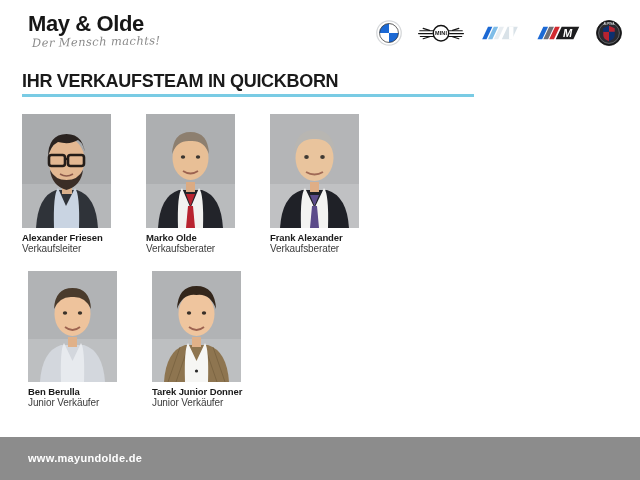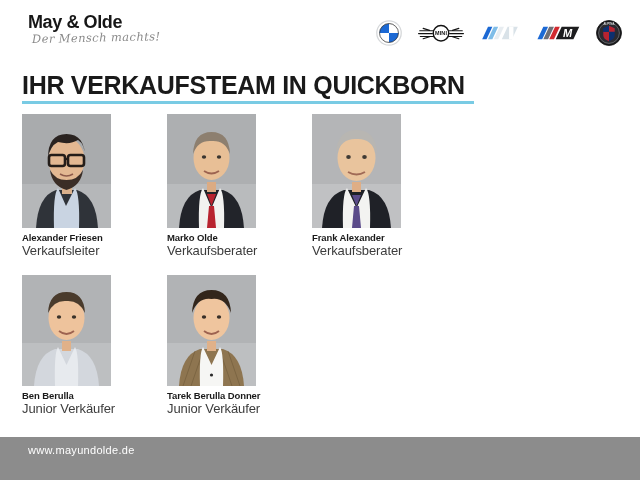--- a/index.html
+++ b/index.html
@@ -20,21 +20,21 @@
     position: absolute;
     left: 0; top: 0;
     width: 640px; height: 62px;
   }
   .brand-logo {
     position: absolute;
     left: 28px; top: 13px;
     width: 240px;
   }
   .brand-name {
-    font-size: 18px;
+    font-size: 22px;
     font-weight: bold;
     color: #161616;
     letter-spacing: -0.4px;
     line-height: 1;
     font-family: "Liberation Sans", sans-serif;
   }
   .brand-slogan {
     font-family: "DejaVu Serif", serif;
     font-style: italic;
     font-size: 11.5px;
@@ -59,21 +59,21 @@
     align-items: center;
     justify-content: center;
   }
 
   
   .headline-wrap {
     position: absolute;
     left: 22px; top: 72px;
   }
   .headline {
-    font-size: 25px;
+    font-size: 18px;
     font-weight: bold;
     color: #1a1a1a;
     letter-spacing: -0.3px;
     line-height: 1.05;
     white-space: nowrap;
   }
   .headline-rule {
     margin-top: 3px;
     height: 3px;
     width: 452px;
@@ -81,23 +81,23 @@
   }
 
   
   .team {
     position: absolute;
     left: 22px; top: 114px;
     width: 600px;
   }
   .team-row {
     display: flex;
-    gap: 56px;
-  }
-  .team-row.row2 { margin-top: 17px; }
+    gap: 35px;
+  }
+  .team-row.row2 { margin-top: 17px; margin-left: 6px; }
 
   .card {
     width: 89px;
   }
   .photo {
     width: 89px;
     height: 114px;
     background: #b7b9bb;
     position: relative;
     overflow: hidden;
@@ -106,40 +106,40 @@
 
   .person-name {
     font-size: 9.5px;
     font-weight: bold;
     color: #1a1a1a;
     margin-top: 4px;
     white-space: nowrap;
     letter-spacing: -0.1px;
   }
   .person-role {
-    font-size: 13px;
+    font-size: 10px;
     color: #3c3c3c;
     margin-top: 0px;
     white-space: nowrap;
     letter-spacing: -0.1px;
   }
 
   
   .footer {
     position: absolute;
     left: 0; bottom: 0;
     width: 640px; height: 43px;
     background: #8c8c8c;
   }
   .footer-url {
     position: absolute;
-    left: 28px; top: 7px;
+    left: 28px; top: 15px;
     color: #ffffff;
     font-size: 11px;
-    font-weight: normal;
+    font-weight: bold;
     letter-spacing: 0.3px;
   }
 </style>
 </head>
 <body>
 
 <div class="header">
 
   <div class="brand-logo">
     <div class="brand-name">May &amp; Olde</div>
@@ -327,21 +327,21 @@
           <path d="M36 72 L44.5 90 L53 72 Q57 78 56 111 L33 111 Q32 78 36 72 Z" fill="#f6f6f4"></path>
           <circle cx="44.5" cy="100" r="1.6" fill="#2a2a2a"></circle>
           <rect x="40" y="66" width="9" height="10" fill="#e0b189"></rect>
           <ellipse cx="44.5" cy="43" rx="18" ry="22" fill="#efc59e"></ellipse>
           <path d="M25 38 Q26 15 44.5 15 Q63 15 64 38 Q58 22 44.5 24 Q31 22 25 38 Z" fill="#33261b"></path>
           <ellipse cx="37" cy="42" rx="2.2" ry="1.8" fill="#372f28"></ellipse>
           <ellipse cx="52" cy="42" rx="2.2" ry="1.8" fill="#372f28"></ellipse>
           <path d="M37 56 Q44.5 62 52 56" stroke="#9d6350" stroke-width="1.8" fill="none"></path>
         </svg>
       </div>
-      <div class="person-name">Tarek Berulla Donner</div>
+      <div class="person-name">Tarek Junior Donner</div>
       <div class="person-role">Junior Verkäufer</div>
     </div>
 
   </div>
 
 </div>
 
 <div class="footer">
   <div class="footer-url">www.mayundolde.de</div>
 </div>

